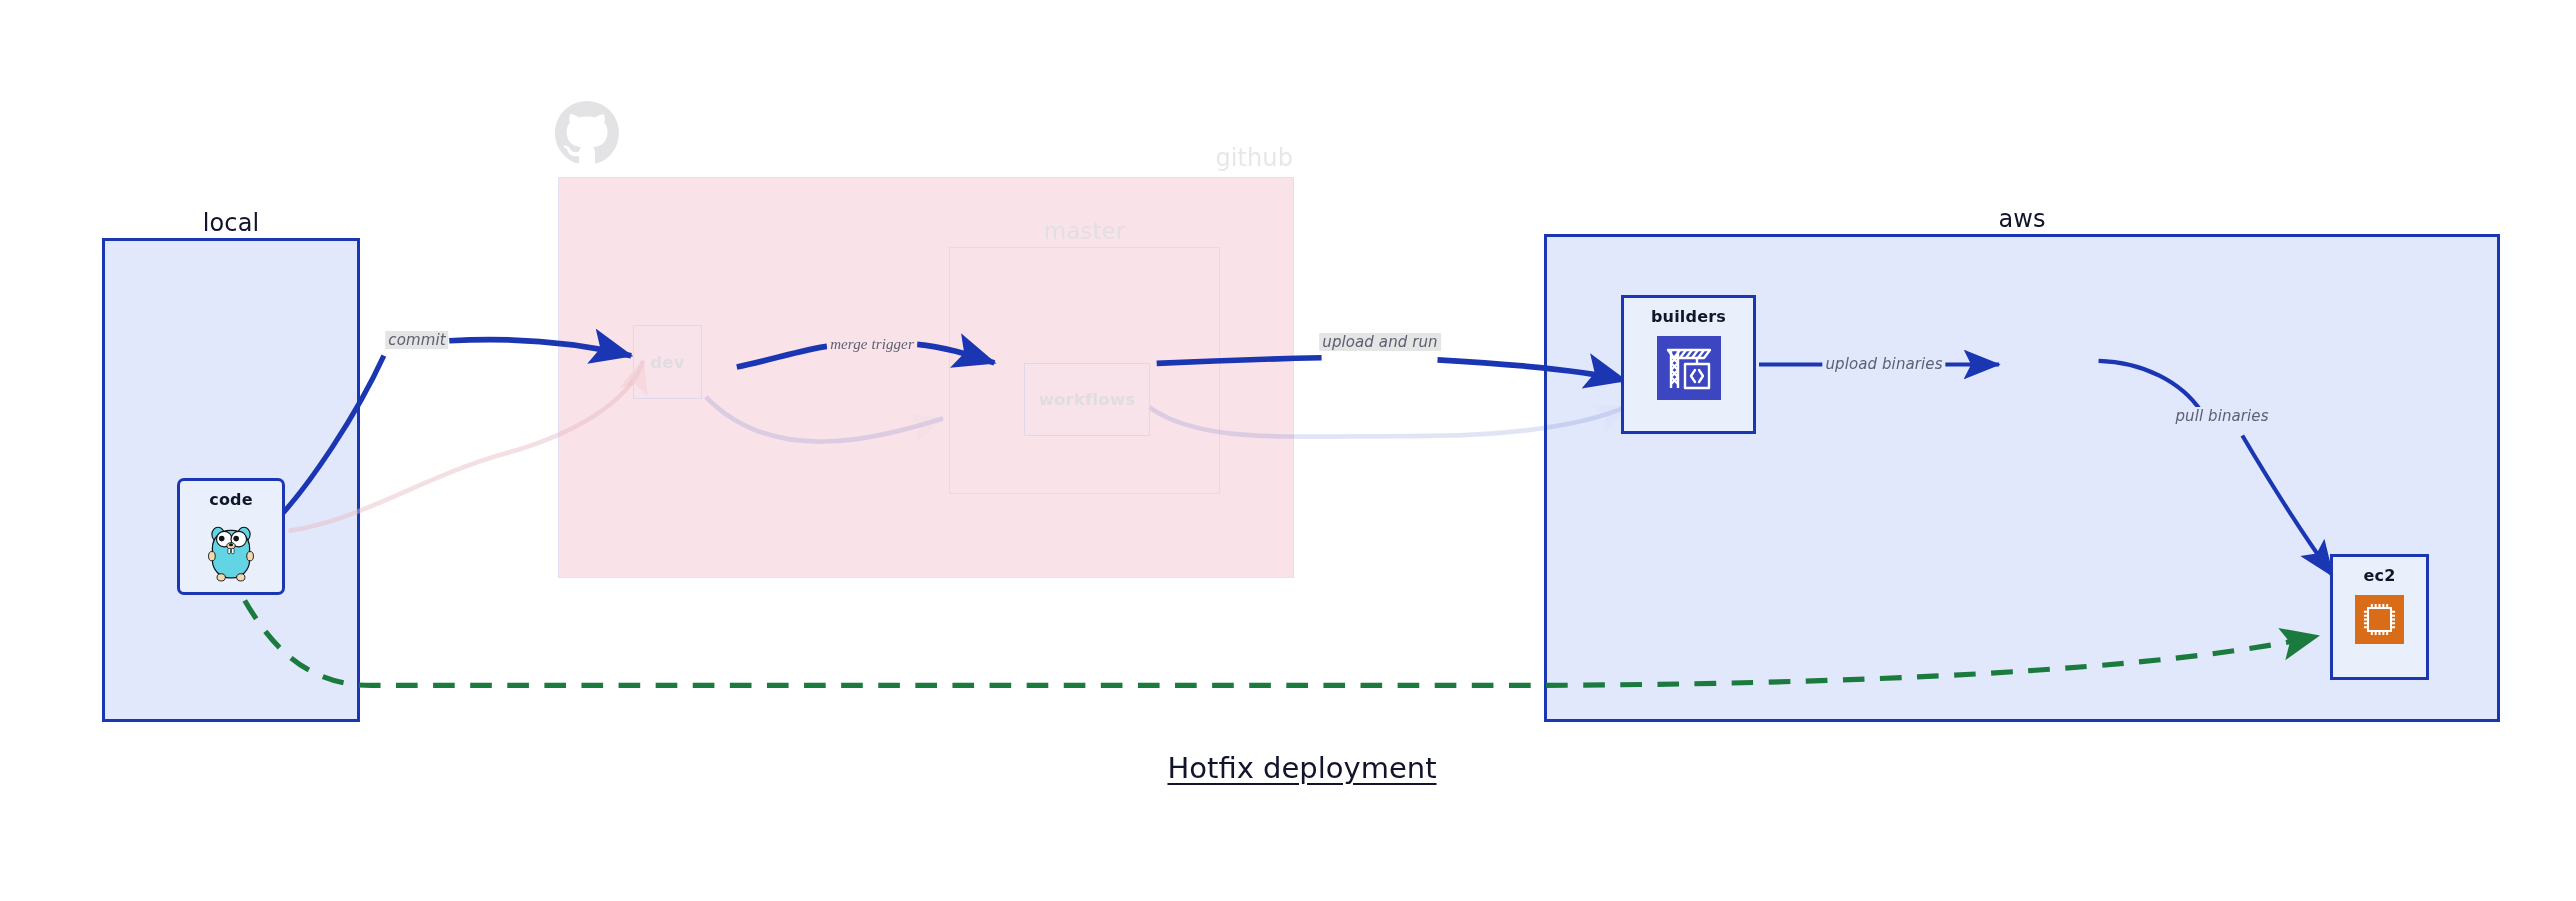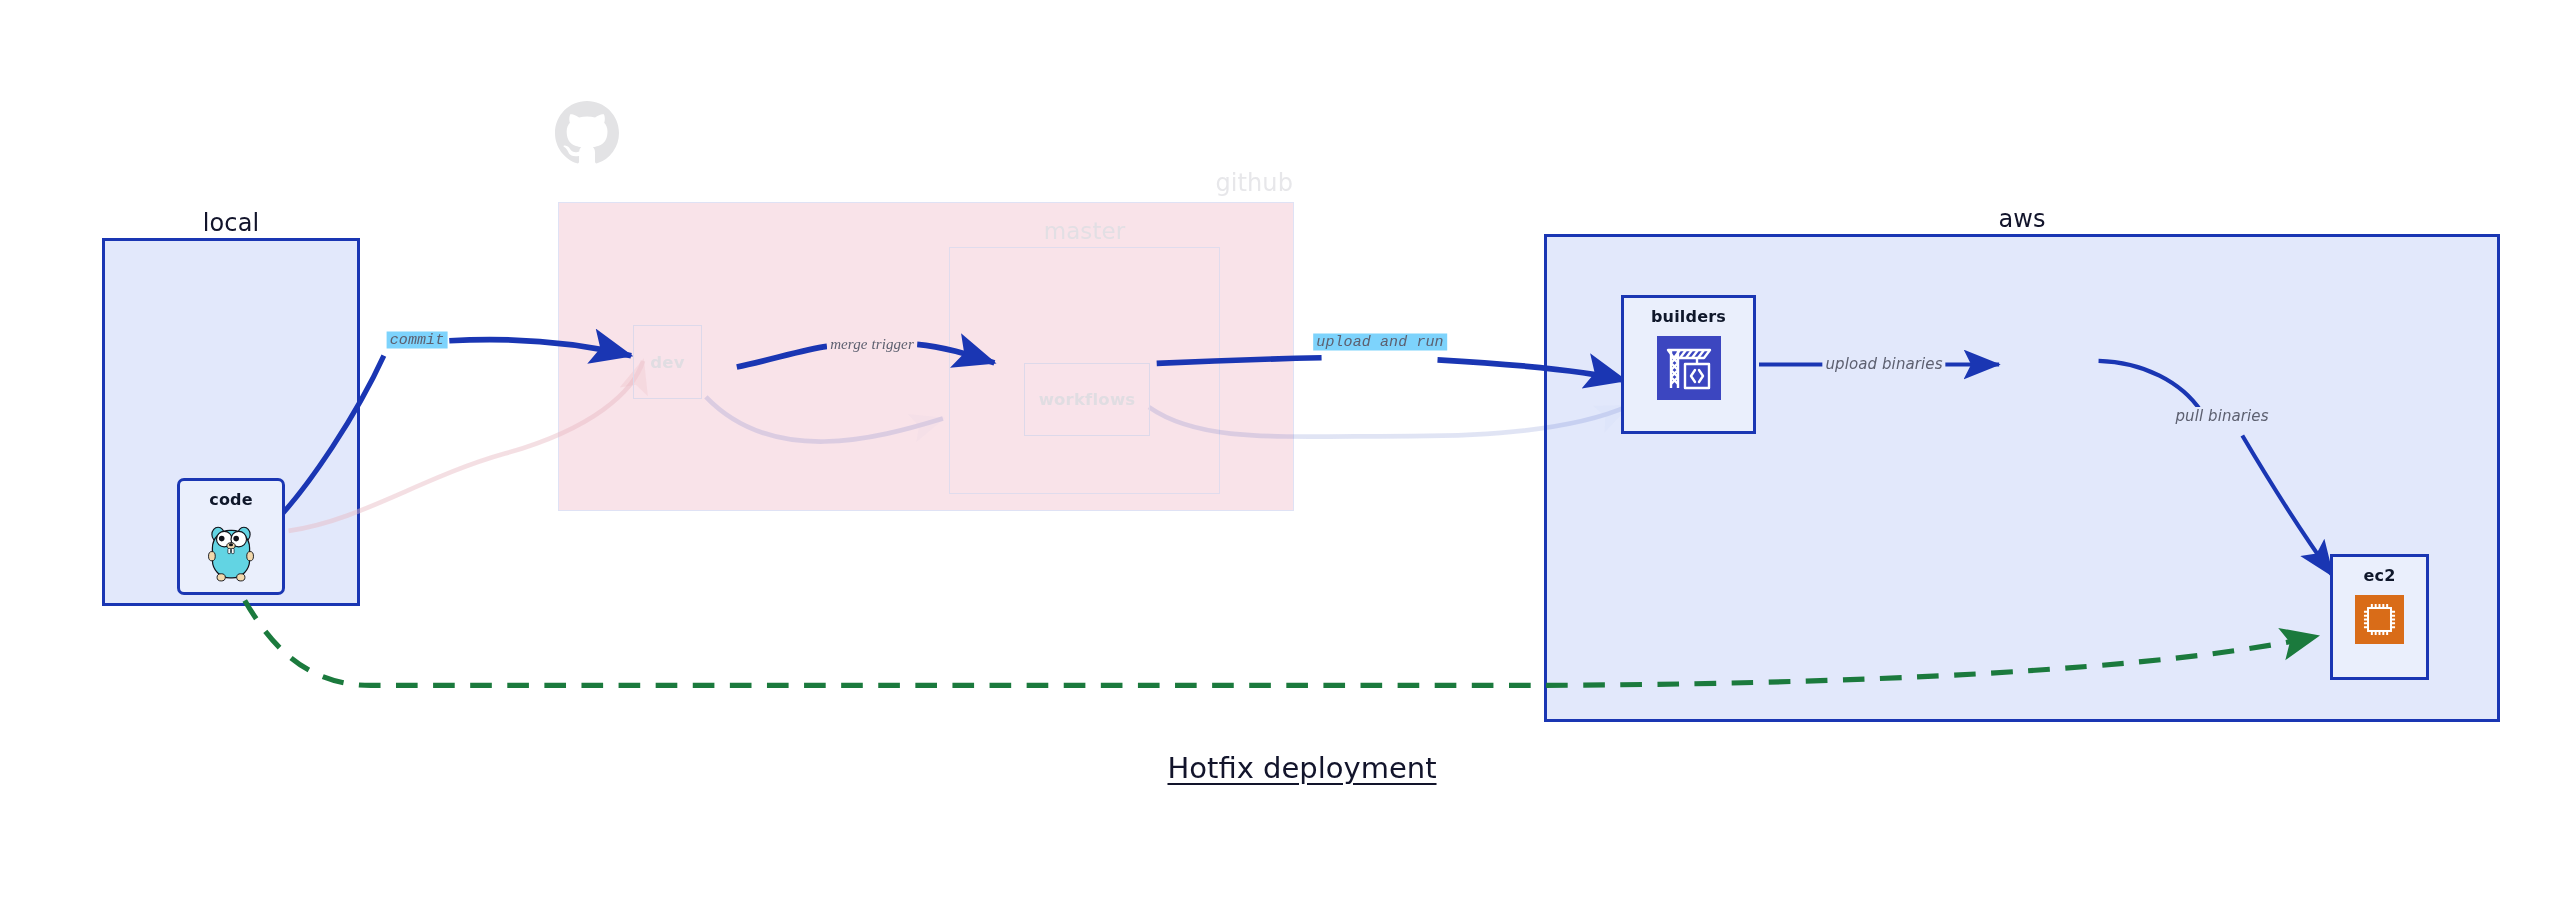--- a/index.html
+++ b/index.html
@@ -113,38 +113,38 @@
     position: absolute;
     font-size: 15px;
     font-style: italic;
     color: #5d6070;
     background: transparent;
     white-space: nowrap;
     transform: translate(-50%, -50%);
     padding: 0 3.1px;
     letter-spacing: 0.1px;
   }
-  .edge-label.on-white { background: #7dd3fc; font-family: Liberation Mono, monospace; }
+  .edge-label.on-white { background: #e5e5e5; }
   .edge-label.on-pink  { background: #f9e3e9; }
   .edge-label.on-aws   { background: #e2e8fb; }
   
   .octocat {
     position: absolute;
   }
 </style>
 </head>
 <body>
 
 <div id="stage">
 
-  <div class="group local" style="left:102px; top:238px; width:258px; height:368px;">
+  <div class="group local" style="left:102px; top:238px; width:258px; height:484px;">
     <div class="group-label">local</div>
   </div>
 
-  <div class="group github" style="left:558px; top:177px; width:736px; height:309px;margin-top:25px;">
+  <div class="group github" style="left:558px; top:177px; width:736px; height:401px;">
     <div class="group-label" style="text-align:right; padding-right:6.2px; top:-34px;">github</div>
   </div>
 
   <div class="octocat" style="left:555px; top:101px; width:64px; height:64px;">
     <svg width="64" height="64" viewBox="0 0 16 16" aria-hidden="true">
       <path fill="#e3e3e5" d="M8 0C3.58 0 0 3.58 0 8c0 3.54 2.29 6.53 5.47 7.59.4.07.55-.17.55-.38
         0-.19-.01-.82-.01-1.49-2.01.37-2.53-.49-2.69-.94-.09-.23-.48-.94-.82-1.13-.28-.15-.68-.52-.01-.53.63-.01
         1.08.58 1.23.82.72 1.21 1.87.87 2.33.66.07-.52.28-.87.51-1.07-1.78-.2-3.64-.89-3.64-3.95
         0-.87.31-1.59.82-2.15-.08-.2-.36-1.02.08-2.12 0 0 .67-.21 2.2.82.64-.18 1.32-.27 2-.27.68 0 1.36.09
         2 .27 1.53-1.04 2.2-.82 2.2-.82.44 1.1.16 1.92.08 2.12.51.56.82 1.27.82 2.15 0 3.07-1.87 3.75-3.65

